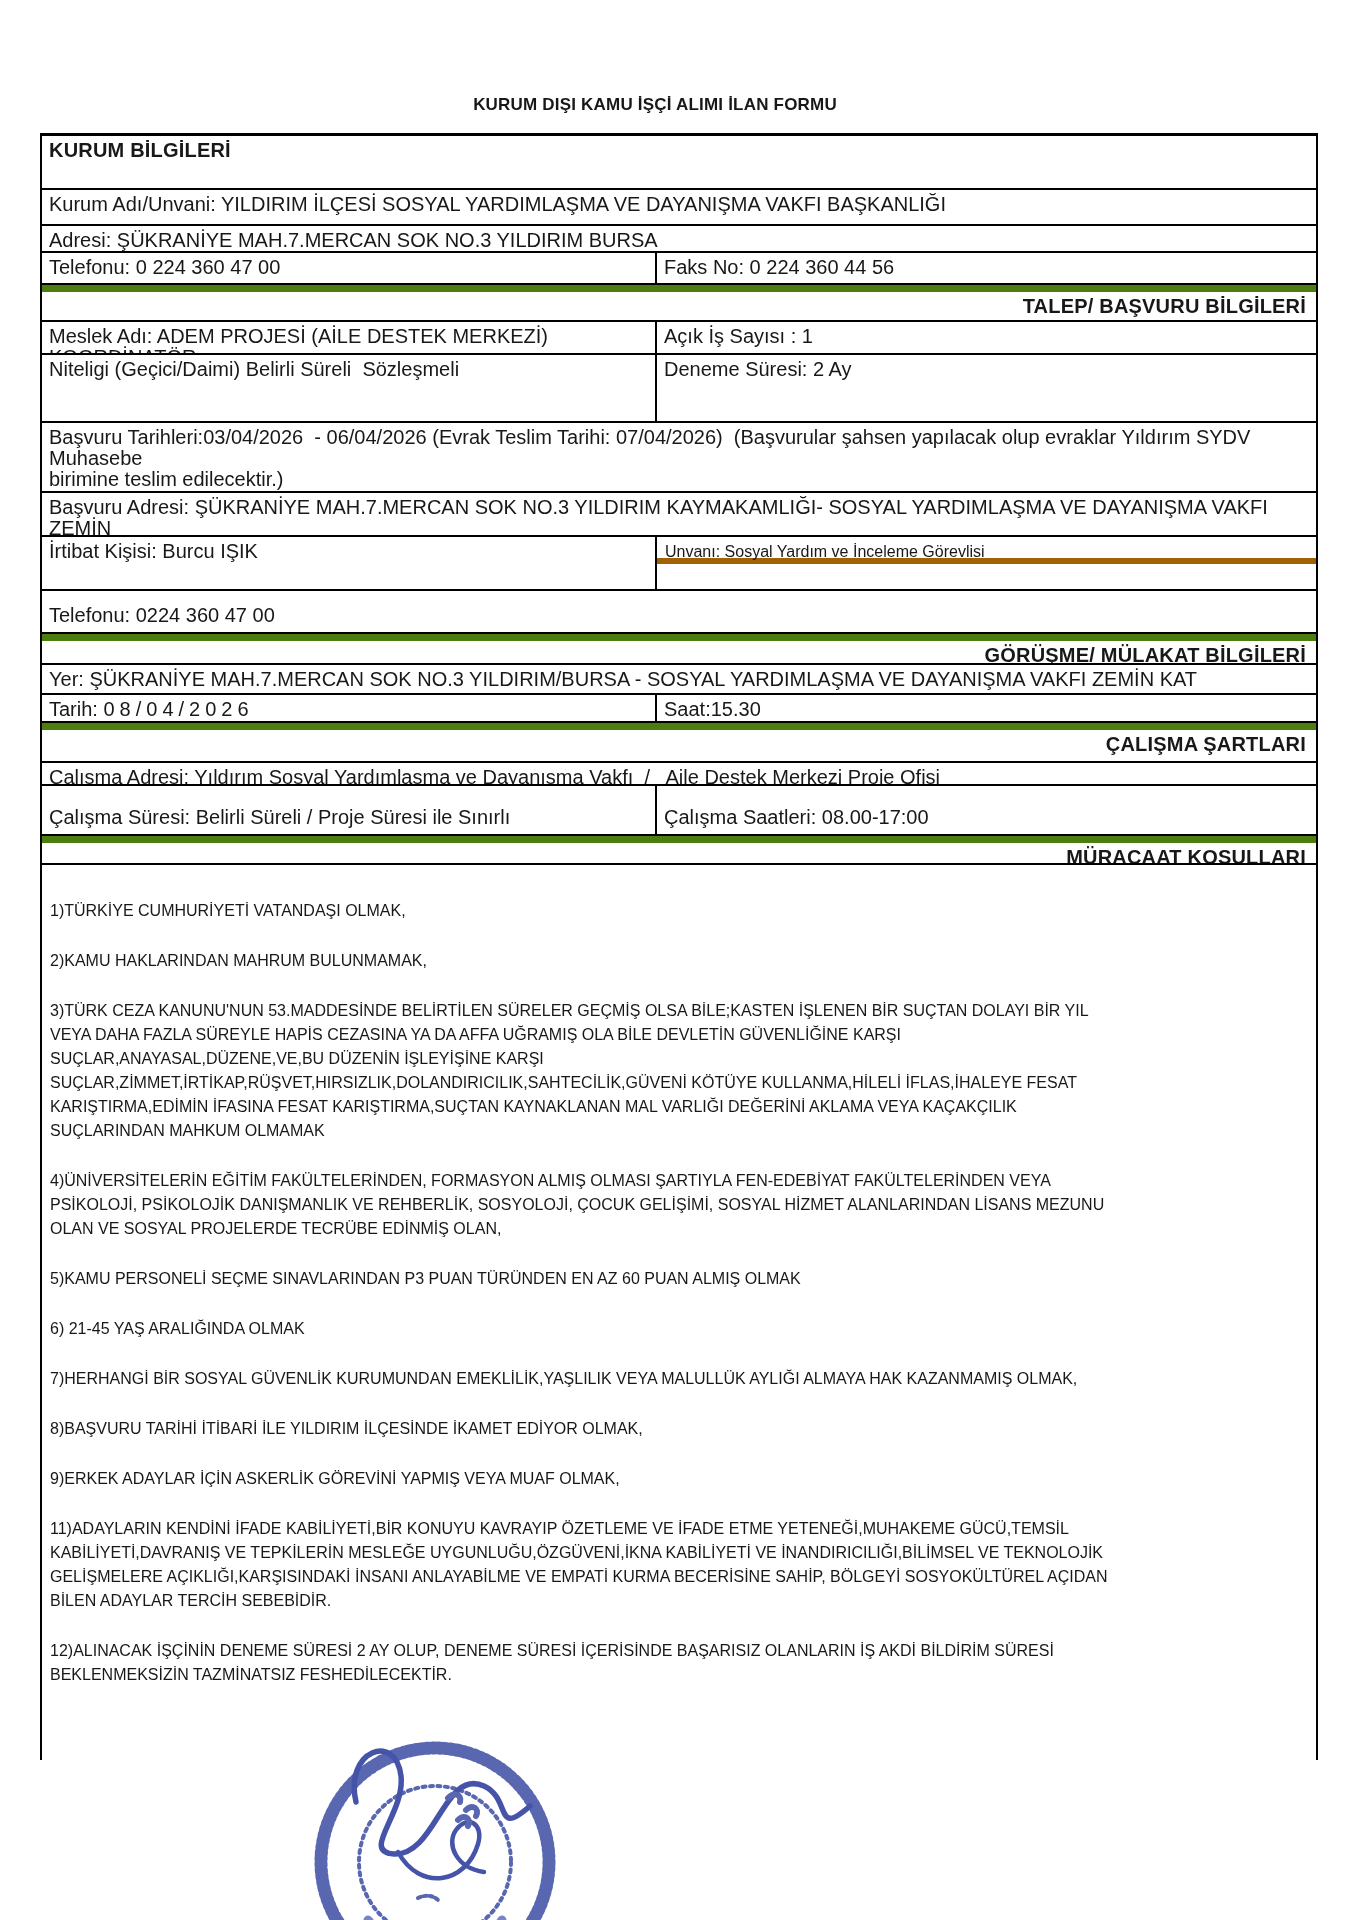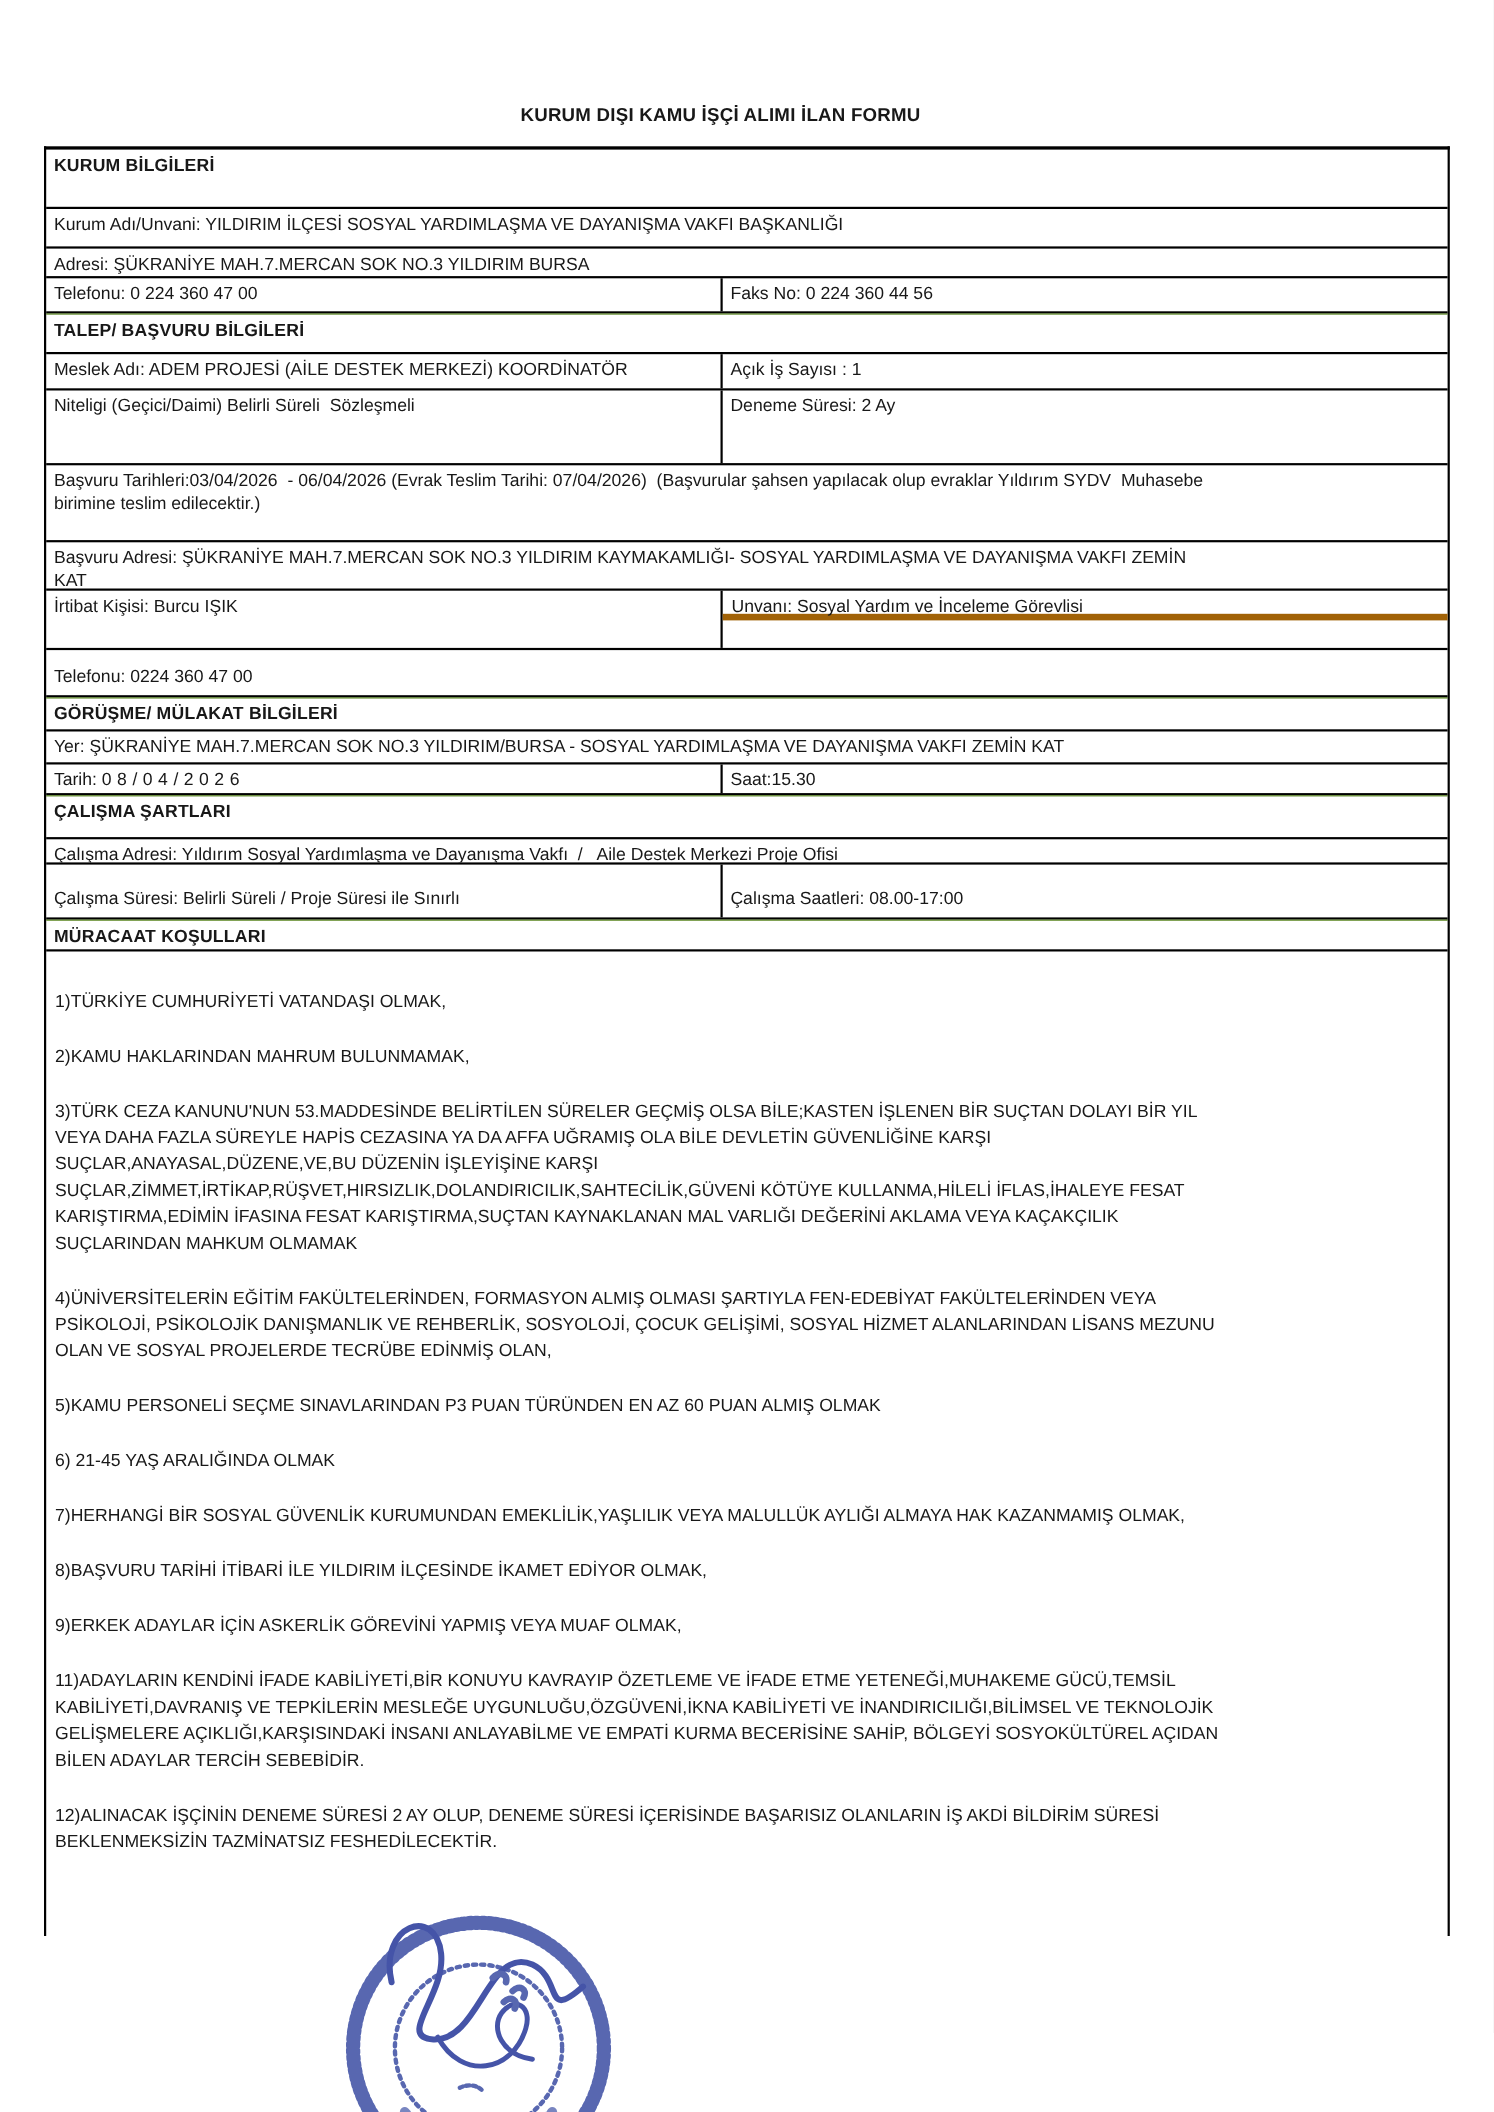--- a/index.html
+++ b/index.html
@@ -3,23 +3,23 @@
 <meta charset="utf-8">
 <style>
   html,body{margin:0;padding:0;background:#e8e8e8;}
   .page{position:relative;width:1358px;height:1920px;background:#ffffff;overflow:hidden;
         font-family:"Liberation Sans",sans-serif;color:#181818;}
   .doc-title{position:absolute;top:95px;left:0;width:1310px;text-align:center;
              font-weight:bold;font-size:17px;letter-spacing:.2px;}
   .doc-table{position:absolute;left:40px;top:133px;width:1278px;box-sizing:border-box;
              border-left:2px solid #000;border-right:2px solid #000;border-top:3px solid #000;}
   .trow{box-sizing:border-box;border-bottom:2px solid #000;display:flex;position:relative;}
-  .sect{border-top:1px solid #4d7c0f;}
+  .sect{border-top:7px solid #4d7c0f;justify-content:flex-end;}
   .hdr{font-weight:bold;font-size:18.5px;padding:6px 0 0 7px;letter-spacing:.2px;}
-  .cell{box-sizing:border-box;padding:4px 10px 0 7px;font-size:16px;line-height:21px;
+  .cell{box-sizing:border-box;padding:4px 10px 0 7px;font-size:20px;line-height:21px;
         white-space:pre-wrap;overflow:hidden;}
   .l{width:613px;flex:none;}
   .r{flex:1;border-left:2px solid #000;}
   .rsplit{flex:1;border-left:2px solid #000;display:flex;flex-direction:column;padding:0;}
   .rsplit .sub{box-sizing:border-box;padding:4px 10px 0 8px;font-size:16px;line-height:21px;}
   .rsplit .sub.first{height:27px;border-bottom:6px solid #a16207;}
   .bottom .cell{display:flex;align-items:flex-end;padding-bottom:6px;}
   .rh54{height:54px}.rh36{height:36px}.rh27{height:27px}.rh32{height:32px}
   .rh37{height:37px}.rh33{height:33px}.rh68{height:68px}.rh70{height:70px}
   .rh44{height:44px}.rh43{height:43px}.rh31{height:31px}.rh30{height:30px}

